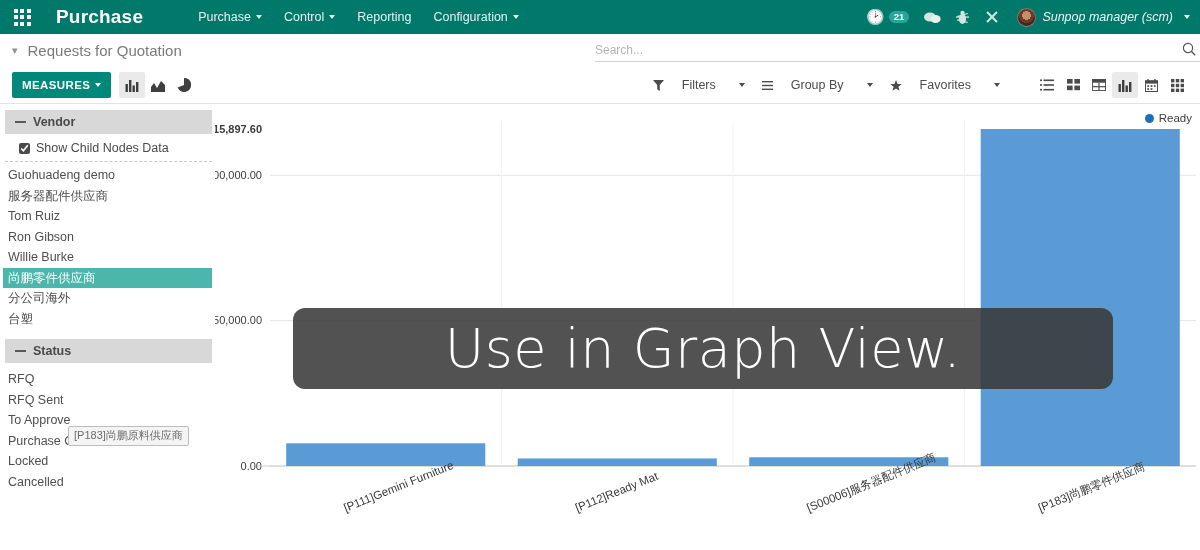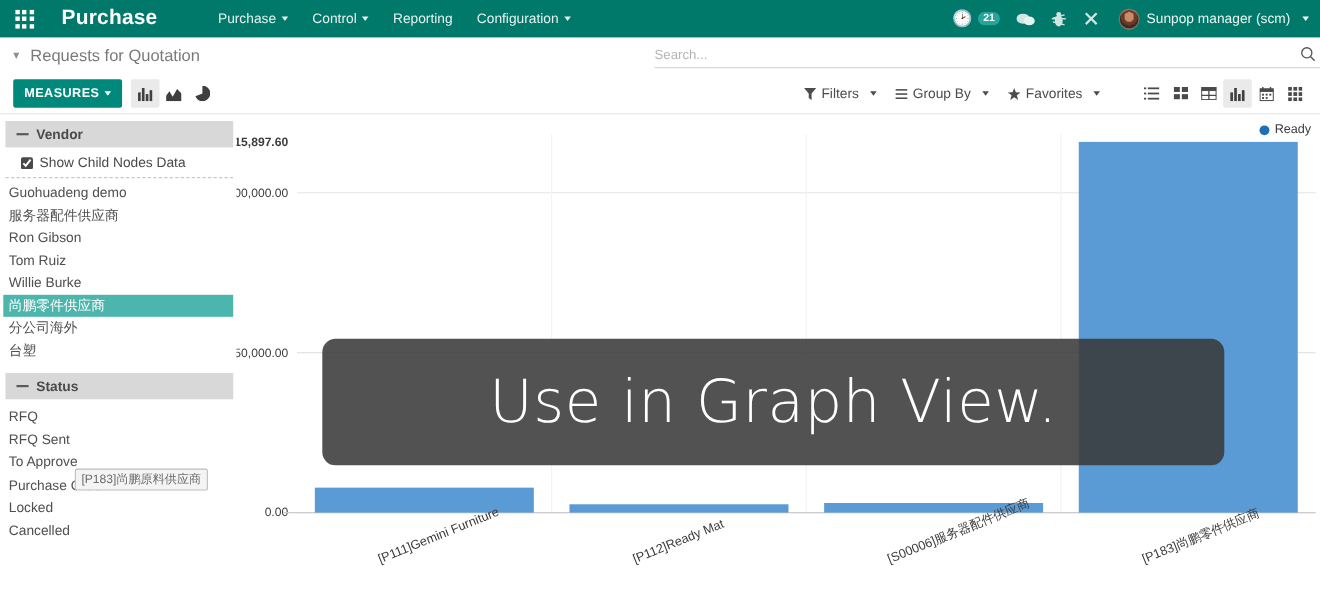--- a/index.html
+++ b/index.html
@@ -38,21 +38,21 @@
   .nav-right .sysicon {
     width: 30px; height: 34px; display: flex; align-items: center; justify-content: center;
     color: #cfe6e2; font-size: 14px; cursor: pointer;
   }
   .clock-badge { display:flex; align-items:center; gap:4px; padding: 0 8px; cursor:pointer; }
   .clock-glyph { font-size: 15px; color:#d9ecea; }
   .badge-num {
     background: #26a69a; color: #fff; font-size: 9.5px; font-weight: bold;
     border-radius: 8px; padding: 1px 5px 1.5px; line-height: 1.1;
   }
-  .user-box { display:flex; align-items:center; gap:6px; padding-left: 10px; cursor:pointer; }
+  .user-box { display:flex; align-items:center; gap:6px; padding-left: 10px; cursor:pointer;font-style:italic; }
   .avatar {
     width: 19px; height: 19px; border-radius: 50%;
     background: radial-gradient(circle at 50% 38%, #c98b6a 0 32%, #6d3b24 33% 55%, #3b2b22 56% 100%);
     border: 1px solid rgba(255,255,255,.35); flex: none;
   }
   .user-name { font-size: 12.5px; color: #eaf5f3; white-space: nowrap; }
 
   
   .cp { background:#fff; border-bottom: 1px solid #e3e3e3; position:relative; z-index: 30; }
   .cp-row1 { display:flex; align-items:center; height: 33px; padding-left: 12px; }
@@ -76,21 +76,21 @@
     border-radius: 2px;
   }
   .gtoggles { display:flex; align-items:center; margin-left: 8px; }
   .gtog {
     width: 26px; height: 26px; display:flex; align-items:center; justify-content:center;
     color:#4a4a4a; cursor:pointer; border-radius:2px;
   }
   .gtog.active { background:#eaeaea; }
   .cp-filters { margin-left: auto; display:flex; align-items:center; gap: 1px; }
   .fbtn {
-    display:flex; align-items:center; gap:5px; font-size: 12.5px; color:#4c4c4c;
+    display:flex; align-items:center; gap:18px; font-size: 12.5px; color:#4c4c4c;
     padding: 4px 8px; cursor:pointer; white-space:nowrap;
   }
   .view-switch { display:flex; align-items:center; margin-left: 26px; }
   .vbtn {
     width: 26px; height: 26px; display:flex; align-items:center; justify-content:center;
     color:#4a4a4a; cursor:pointer; border-radius: 2px;
   }
   .vbtn.active { background:#eaeaea; }
 
   
@@ -124,21 +124,21 @@
   .chart-area { flex:1; position: relative; }
   .chart-svg { display:block; }
   .legend {
     position:absolute; right: 8px; top: 8px; display:flex; align-items:center; gap:5px;
     font-size: 11.5px; color:#3d3d3d;
   }
   .legend-dot { width: 9px; height: 9px; border-radius:50%; background:#1f6fb5; display:inline-block; }
 
   
   .overlay {
-    position:absolute; left: 293px; top: 308px; width: 820px; height: 115px;
+    position:absolute; left: 293px; top: 308px; width: 820px; height: 81px;
     background: rgba(58,58,58,.88); border-radius: 12px;
     display:flex; align-items:center; justify-content:center; z-index: 20;
   }
   .overlay-text {
     color:#fff; font-size: 54px; font-weight: 300; letter-spacing: .5px;
     font-family: "DejaVu Sans", sans-serif; white-space: nowrap;
   }
 
   .tick-label { font-family: "Liberation Sans", sans-serif; fill:#3c3c3c; font-size: 11px; }
   .tick-label.bold { font-weight: bold; font-size: 11px; }
@@ -363,22 +363,22 @@
       </div>
 
       <div class="chk-row">
         <input type="checkbox" checked="" style="">
         <span class="chk-label">Show Child Nodes Data</span>
       </div>
 
       <div class="filter-list">
         <div class="filter-item">Guohuadeng demo</div>
         <div class="filter-item">服务器配件供应商</div>
+        <div class="filter-item">Tom Ruiz</div>
         <div class="filter-item">Ron Gibson</div>
-        <div class="filter-item">Tom Ruiz</div>
         <div class="filter-item">Willie Burke</div>
         <div class="filter-item selected">尚鹏零件供应商</div>
         <div class="filter-item">分公司海外</div>
         <div class="filter-item">台塑</div>
       </div>
 
       <div class="sec-head" style="margin-top:10px;">
         <span class="minus-glyph"></span>
         <span>Status</span>
       </div>

